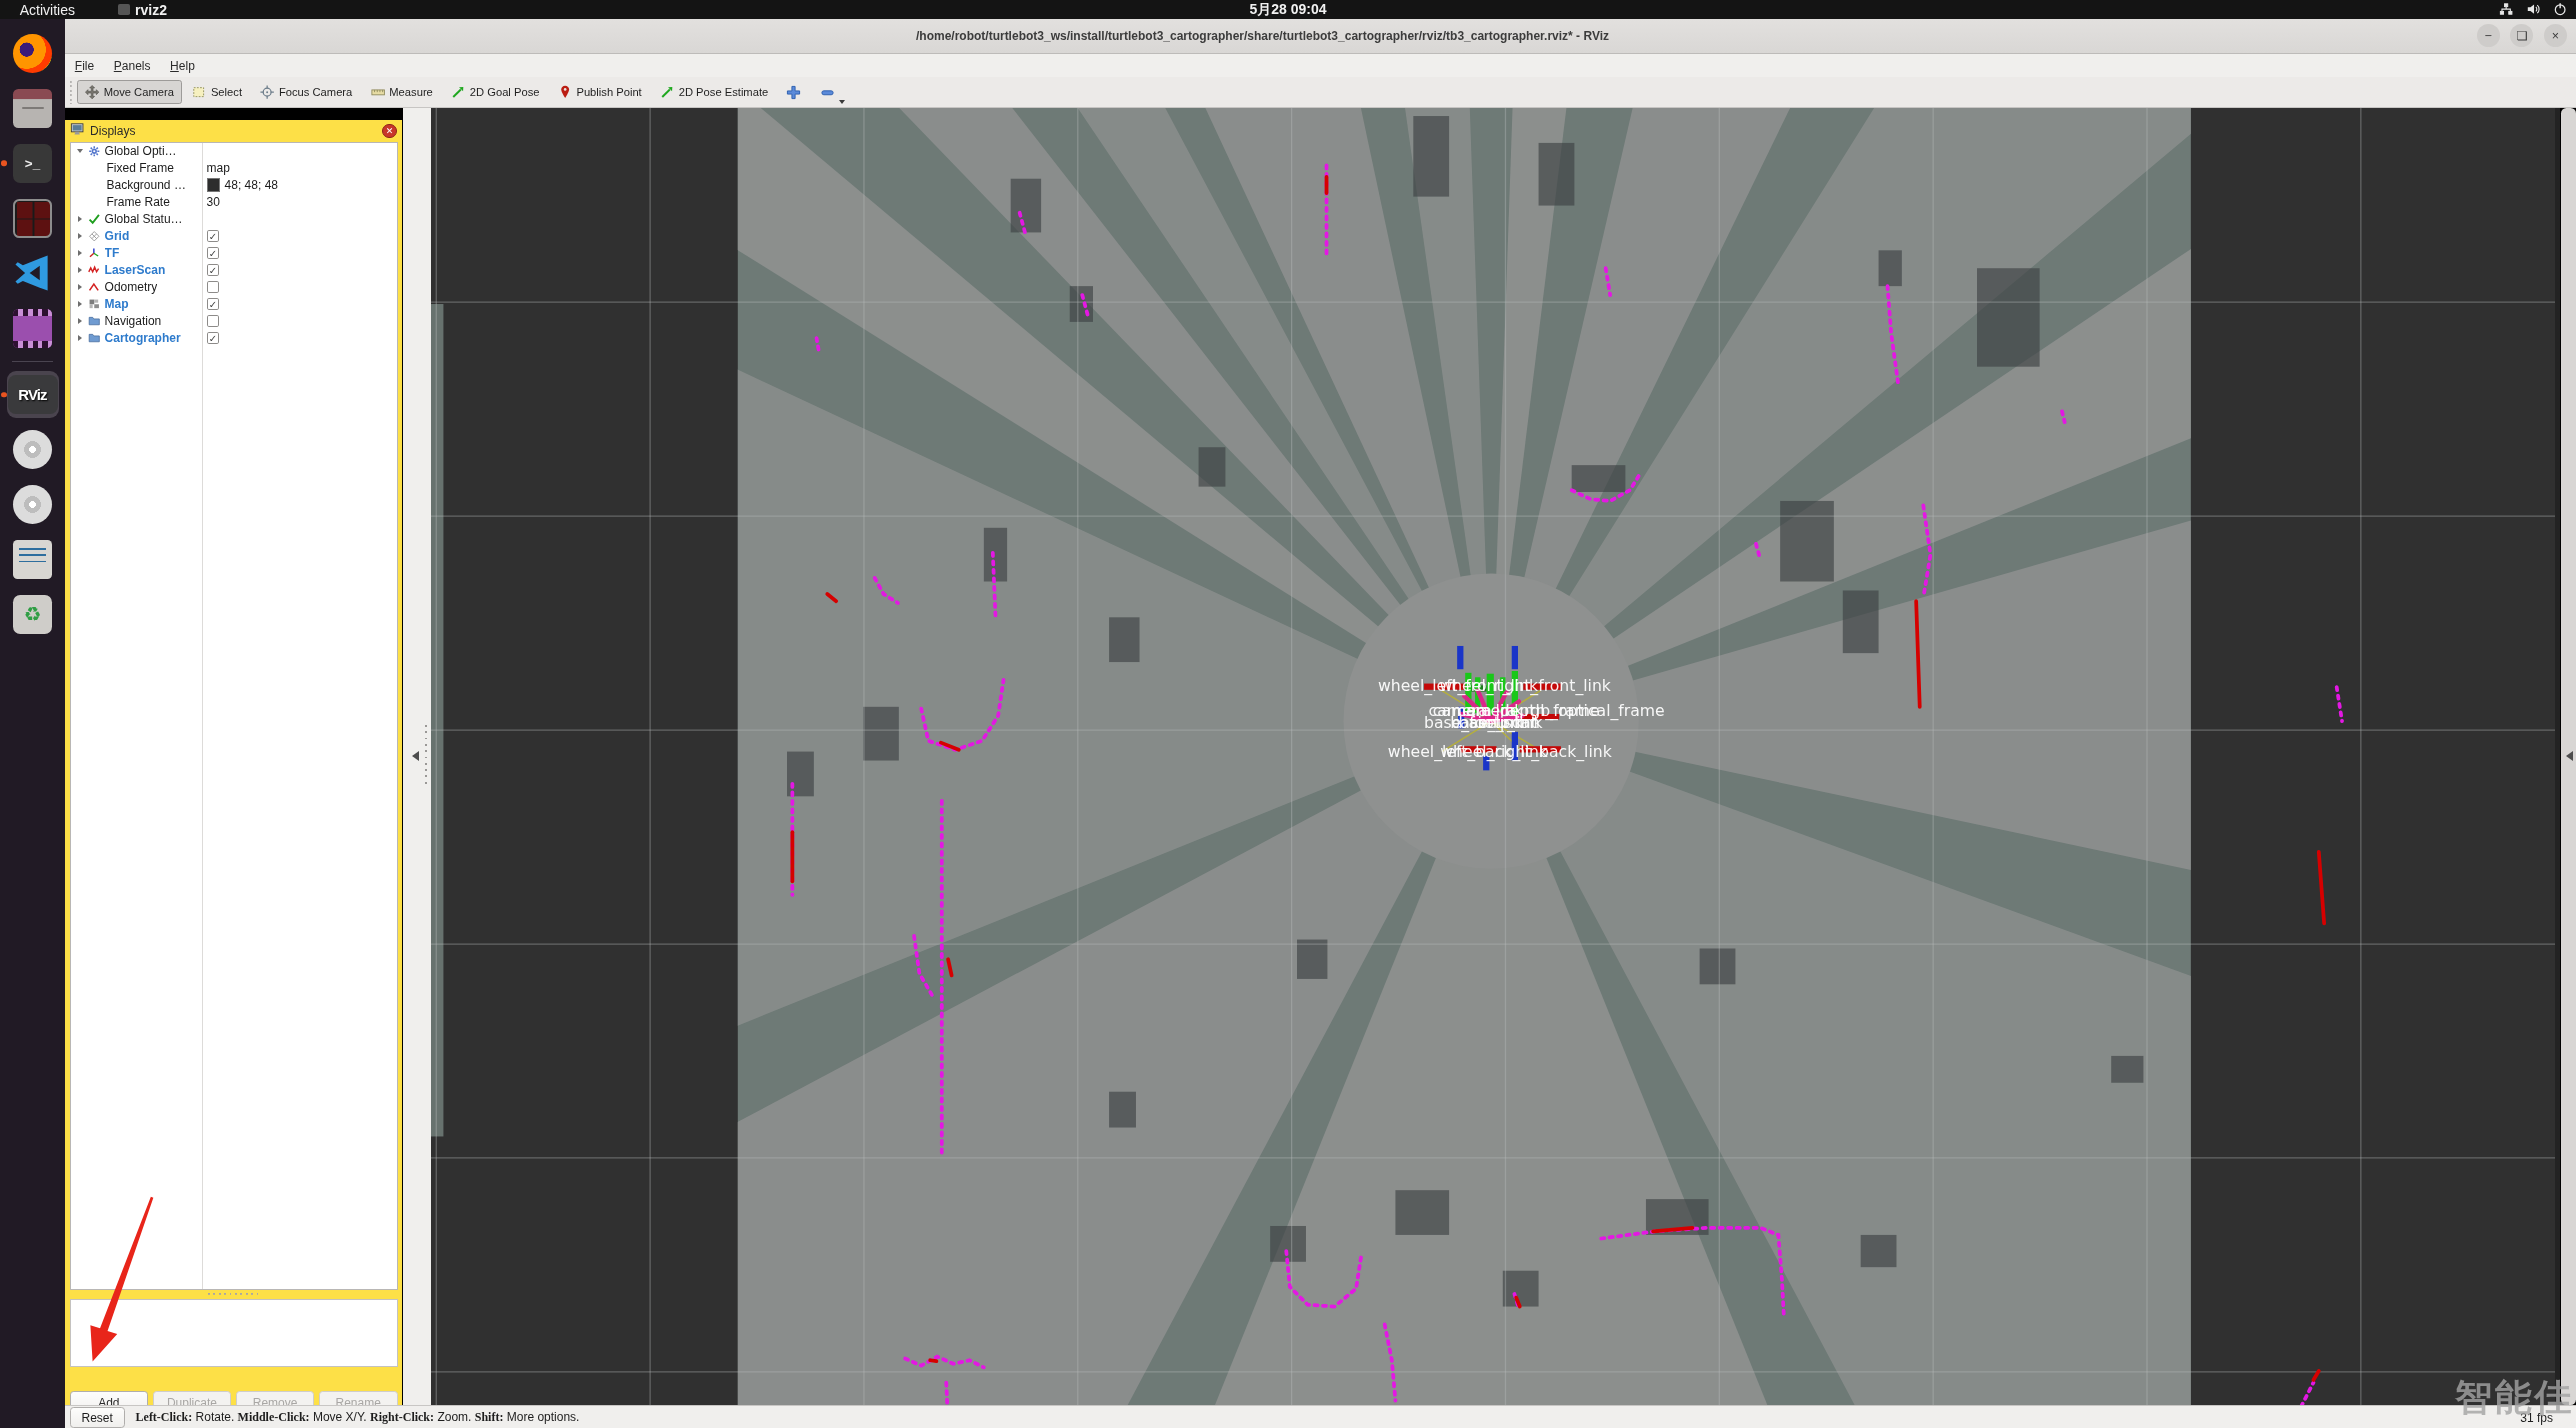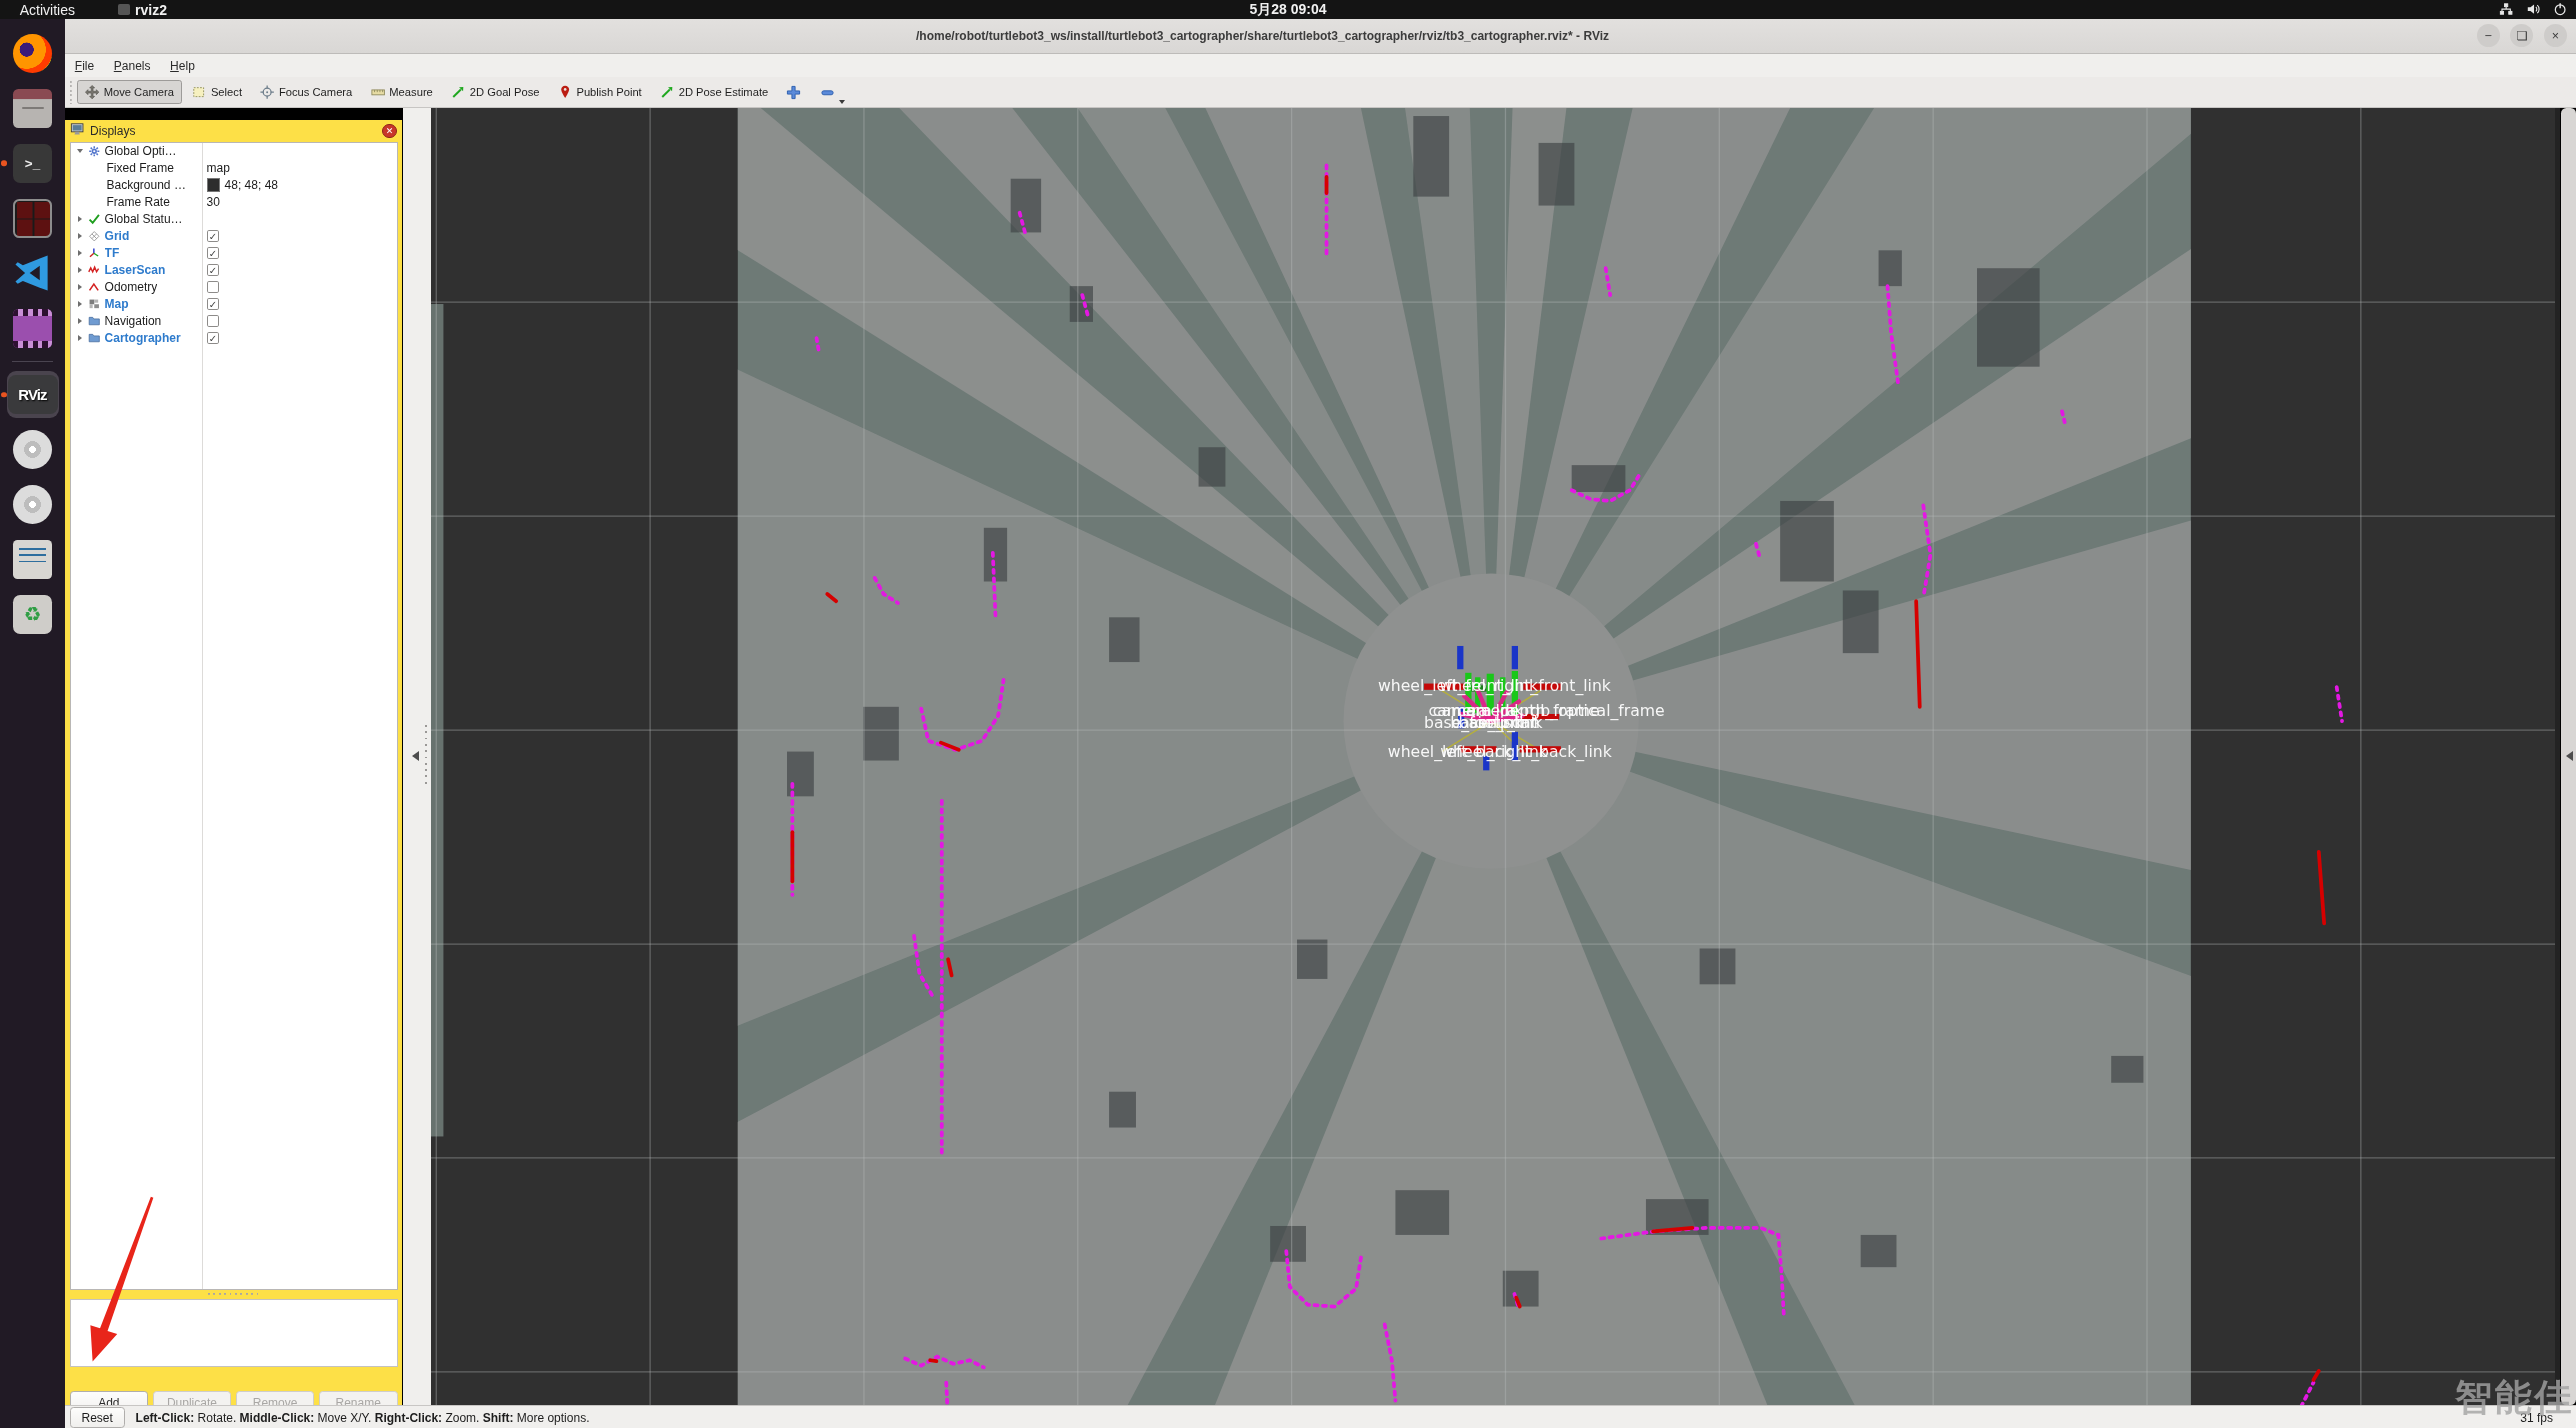--- a/index.html
+++ b/index.html
@@ -107,21 +107,21 @@
   
   #viewport{position:absolute;left:430px;top:108px;width:2125px;height:1297px;background:#303030;z-index:10;}
   #viewport svg{width:100%;height:100%;display:block;}
 
   
   #statusbar{position:absolute;left:65px;top:1405px;width:2511px;height:24px;background:#f0efed;border-top:0.9px solid #c8c6c4;
     box-sizing:border-box;display:flex;align-items:center;font-size:12px;color:#1d1d1d;z-index:20;}
   #reset-btn{margin-left:4.5px;height:19px;padding:0 11px;border:0.9px solid #b0aeac;border-radius:3.6px;background:linear-gradient(#fdfdfc,#f0efed);
     display:flex;align-items:center;}
   #status-help{margin-left:10.7px;white-space:nowrap;}
-  #status-help b{font-weight:bold;}
+  #status-help b{font-weight:bold;font-family:Liberation Serif, serif;}
   #fps{position:absolute;right:23px;}
 
   
   #annotation{position:absolute;left:0;top:0;width:2576px;height:1429px;z-index:60;pointer-events:none;}
   #watermark{position:absolute;left:2455px;top:1373px;z-index:55;font-size:37px;font-weight:bold;color:#a3a3a3;opacity:.8;
     letter-spacing:2.7px;pointer-events:none;font-family:"DejaVu Sans",sans-serif;}
 </style>
 </head>
 <body>
 

